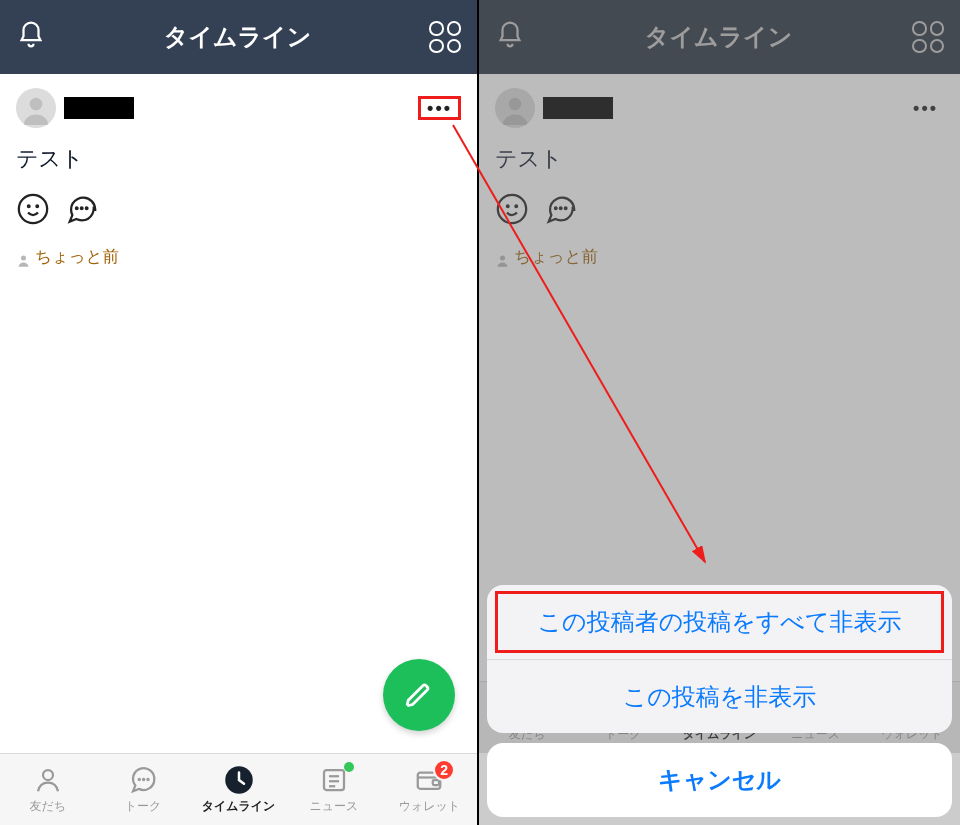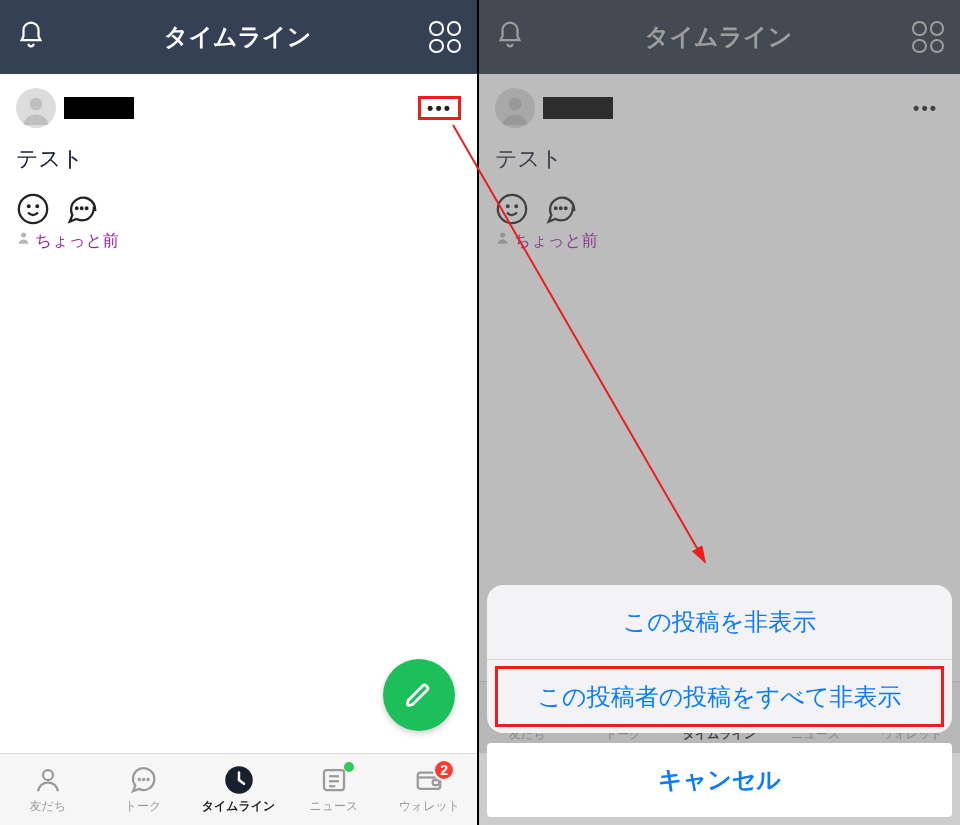--- a/index.html
+++ b/index.html
@@ -24,21 +24,21 @@
   .post-head { display:flex; align-items:center; }
   .avatar { width:40px; height:40px; border-radius:50%; background:#dcdcdc; display:flex; align-items:flex-end; justify-content:center; overflow:hidden; }
   .avatar svg { width:36px; height:36px; }
   .name-blk { width:70px; height:22px; background:#000; margin-left:8px; }
   .more-wrap { margin-left:auto; padding:4px 6px; }
   .more-wrap.hl { border:3px solid #ef1c1c; }
   .more-dots { font-size:18px; letter-spacing:2px; font-weight:900; color:#222; line-height:10px;}
   .post-text { font-size:22px; color:#0f172a; margin-top:16px; }
   .react-row { display:flex; gap:14px; margin-top:18px; }
   .react-icn { width:34px; height:34px; }
-  .ago-row { display:flex; align-items:flex-start; gap:4px; color:#a21caf; font-size:16.5px;}
+  .ago-row { display:flex; align-items:flex-end; gap:4px; margin-top:16px; color:#a16207; font-size:16.5px;}
   .ago-row svg { width:15px; height:15px; }
 
   
   .fab { position:absolute; right:22px; bottom:22px; width:72px; height:72px; border-radius:50%; background:#1dbf5b; display:flex; align-items:center; justify-content:center; box-shadow:0 3px 6px rgba(0,0,0,.18);}
   .fab svg { width:28px; height:28px; }
 
   
   .tabbar { position:absolute; bottom:0; left:0; right:0; height:72px; background:#f6f6f6; border-top:1px solid #dadada; display:flex; }
   .tab { flex:1; display:flex; flex-direction:column; align-items:center; justify-content:center; gap:3px; position:relative;}
   .tab-lbl { font-size:12px; color:#9a9a9a;}
@@ -50,21 +50,21 @@
   
   .dim-overlay { position:absolute; inset:0; background:rgba(120,120,120,0.38); }
   .pane.right .body, .pane.right .tabbar { filter: none; }
   .gray-all { filter: grayscale(0.05) brightness(0.9);}
   
   .sheet-wrap { position:absolute; left:8px; right:8px; bottom:8px; }
   .sheet-group { background:#f3f3f5; border-radius:16px; overflow:hidden; margin-bottom:10px;}
   .sheet-btn { height:74px; display:flex; align-items:center; justify-content:center; font-size:24px; color:#0a7aff; border-top:1px solid #d9d9dc; position:relative;}
   .sheet-btn:first-child { border-top:none; }
   .sheet-btn.hl::after { content:""; position:absolute; inset:6px 8px; border:3px solid #ef1c1c; }
-  .sheet-cancel { background:#fff; border-radius:4px; height:74px; display:flex; align-items:center; justify-content:center; font-size:24px; font-weight:700; color:#0a7aff;}
+  .sheet-cancel { background:#fff; border-radius:16px; height:74px; display:flex; align-items:center; justify-content:center; font-size:24px; font-weight:700; color:#0a7aff;}
   
   
   .arrow-svg { position:absolute; left:0; top:0; pointer-events:none; }
 </style>
 </head>
 <body>
 
 <div class="stage">
 
   <div class="pane left">
@@ -305,22 +305,22 @@
             </div>
             <div class="tab-lbl">ウォレット</div>
           </div>
     </div>
     </div>
 
     <div class="dim-overlay"></div>
 
     <div class="sheet-wrap">
       <div class="sheet-group">
+        <div class="sheet-btn hl">この投稿者の投稿をすべて非表示</div>
         <div class="sheet-btn">この投稿を非表示</div>
-        <div class="sheet-btn hl">この投稿者の投稿をすべて非表示</div>
       </div>
       <div class="sheet-cancel">キャンセル</div>
     </div>
   </div>
 
   <svg class="arrow-svg" width="960" height="825">
     <defs>
       <marker id="ah" markerWidth="10" markerHeight="10" refX="8" refY="3" orient="auto">
         <path d="M0,0 L9,3 L0,6 z" fill="#ef1c1c"></path>
       </marker>

